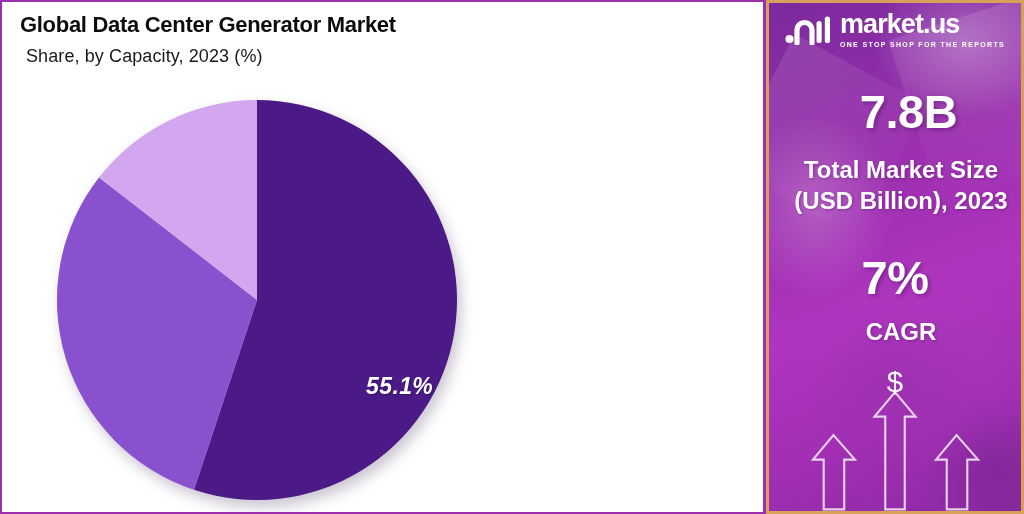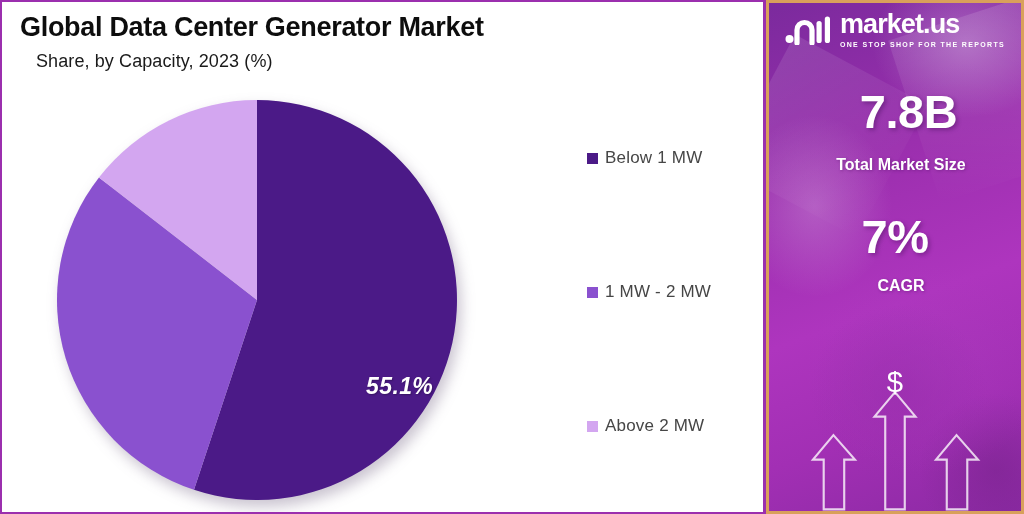--- a/index.html
+++ b/index.html
@@ -21,32 +21,32 @@
     position:relative;
     width:766px; height:514px;
     background:#ffffff;
     border:2px solid #9B2FAE;
     border-right:3px solid #9B2FAE;
     overflow:hidden;
   }
 
   .titles { position:absolute; left:18px; top:10px; }
   .chart-title {
-    font-size:27px;
+    font-size:22px;
     font-weight:bold;
     color:#0d0d0d;
     letter-spacing:-0.3px;
     white-space:nowrap;
   }
   .chart-subtitle {
     font-size:18px;
     font-weight:400;
     color:#1a1a1a;
     margin-top:8px;
-    margin-left:16px;
+    margin-left:6px;
     letter-spacing:0.1px;
     white-space:nowrap;
   }
 
   
   .pie-wrap {
     position:absolute;
     left:55px; top:98px;
     width:404px; height:404px;
   }
@@ -156,21 +156,21 @@
   .stat-big {
     text-align:center;
     font-size:47px;
     font-weight:bold;
     color:#ffffff;
     letter-spacing:-0.5px;
     text-shadow:2px 2px 4px rgba(60,10,80,0.40);
   }
   .stat-cap {
     text-align:center;
-    font-size:16px;
+    font-size:24px;
     font-weight:bold;
     color:#ffffff;
     line-height:1.28;
     text-shadow:1px 1px 3px rgba(60,10,80,0.35);
     padding-left:12px;
   }
   #stat-market-size { margin-top:36px;margin-left:27px; }
   #stat-market-label { margin-top:16px; }
   #stat-cagr-value { margin-top:34px; }
   #stat-cagr-label { margin-top:12px; }
@@ -201,34 +201,20 @@
 
         <path id="slice-0" d="M 200 200 L 200.00 0.00 A 200 200 0 1 1 137.00 389.82 Z" fill="#4B1A87"></path>
 
         <path id="slice-1" d="M 200 200 L 137.00 389.82 A 200 200 0 0 1 41.97 77.42 Z" fill="#8A51CF"></path>
 
         <path id="slice-2" d="M 200 200 L 41.97 77.42 A 200 200 0 0 1 200.00 0.00 Z" fill="#D3A6F0"></path>
       </svg>
       <div class="pie-label">55.1%</div>
     </div>
 
-    <div class="legend">
-      <div class="legend-item">
-        <span class="legend-swatch" style="background:#4B1A87"></span>
-        <span class="legend-label">Below 1 MW</span>
-      </div>
-      <div class="legend-item">
-        <span class="legend-swatch" style="background:#8A51CF"></span>
-        <span class="legend-label">1 MW - 2 MW</span>
-      </div>
-      <div class="legend-item">
-        <span class="legend-swatch" style="background:#D3A6F0"></span>
-        <span class="legend-label">Above 2 MW</span>
-      </div>
-    </div>
   </div>
 
   <div class="right-panel">
     <div class="rp-bg"></div>
     <div class="rp-tex1"></div>
     <div class="rp-tex2"></div>
     <div class="rp-tex3"></div>
 
     <div class="rp-content">
 
@@ -242,20 +228,21 @@
         <div class="logo-text-col">
           <div class="logo-word">market.us</div>
           <div class="logo-tag">ONE STOP SHOP FOR THE REPORTS</div>
         </div>
       </div>
 
       <div class="stat-big" id="stat-market-size">7.8B</div>
 
       <div class="stat-cap" id="stat-market-label">
         <div>Total Market Size</div>
+        <div>(USD Billion), 2023</div>
       </div>
 
       <div class="stat-big" id="stat-cagr-value">7%</div>
 
       <div class="stat-cap" id="stat-cagr-label">CAGR</div>
 
       <svg class="arrows-svg" viewBox="0 0 258 140">
         <g stroke="rgba(255,255,255,0.78)" stroke-width="2.2" fill="none">
           <path d="M129 20 L150 45 L139 45 L139 140 L119 140 L119 45 L108 45 Z"></path>
           <path d="M66 64 L88 89 L77 89 L77 140 L56 140 L56 89 L45 89 Z"></path>

